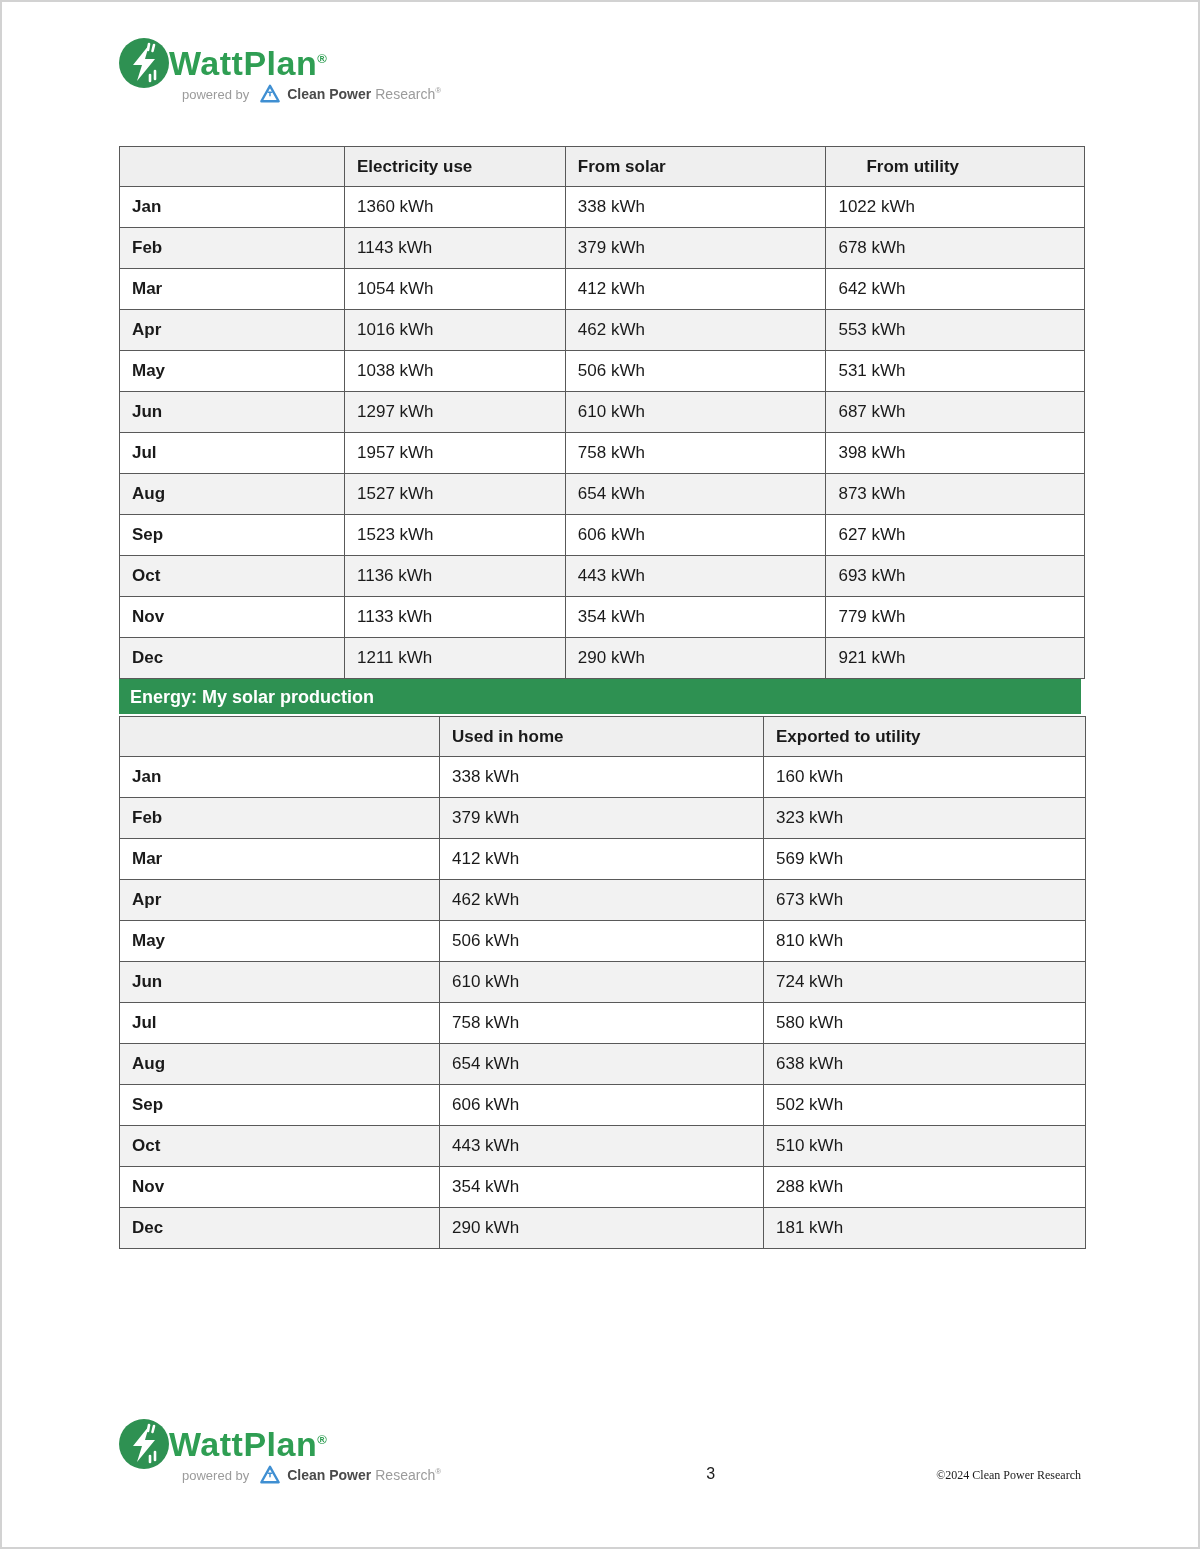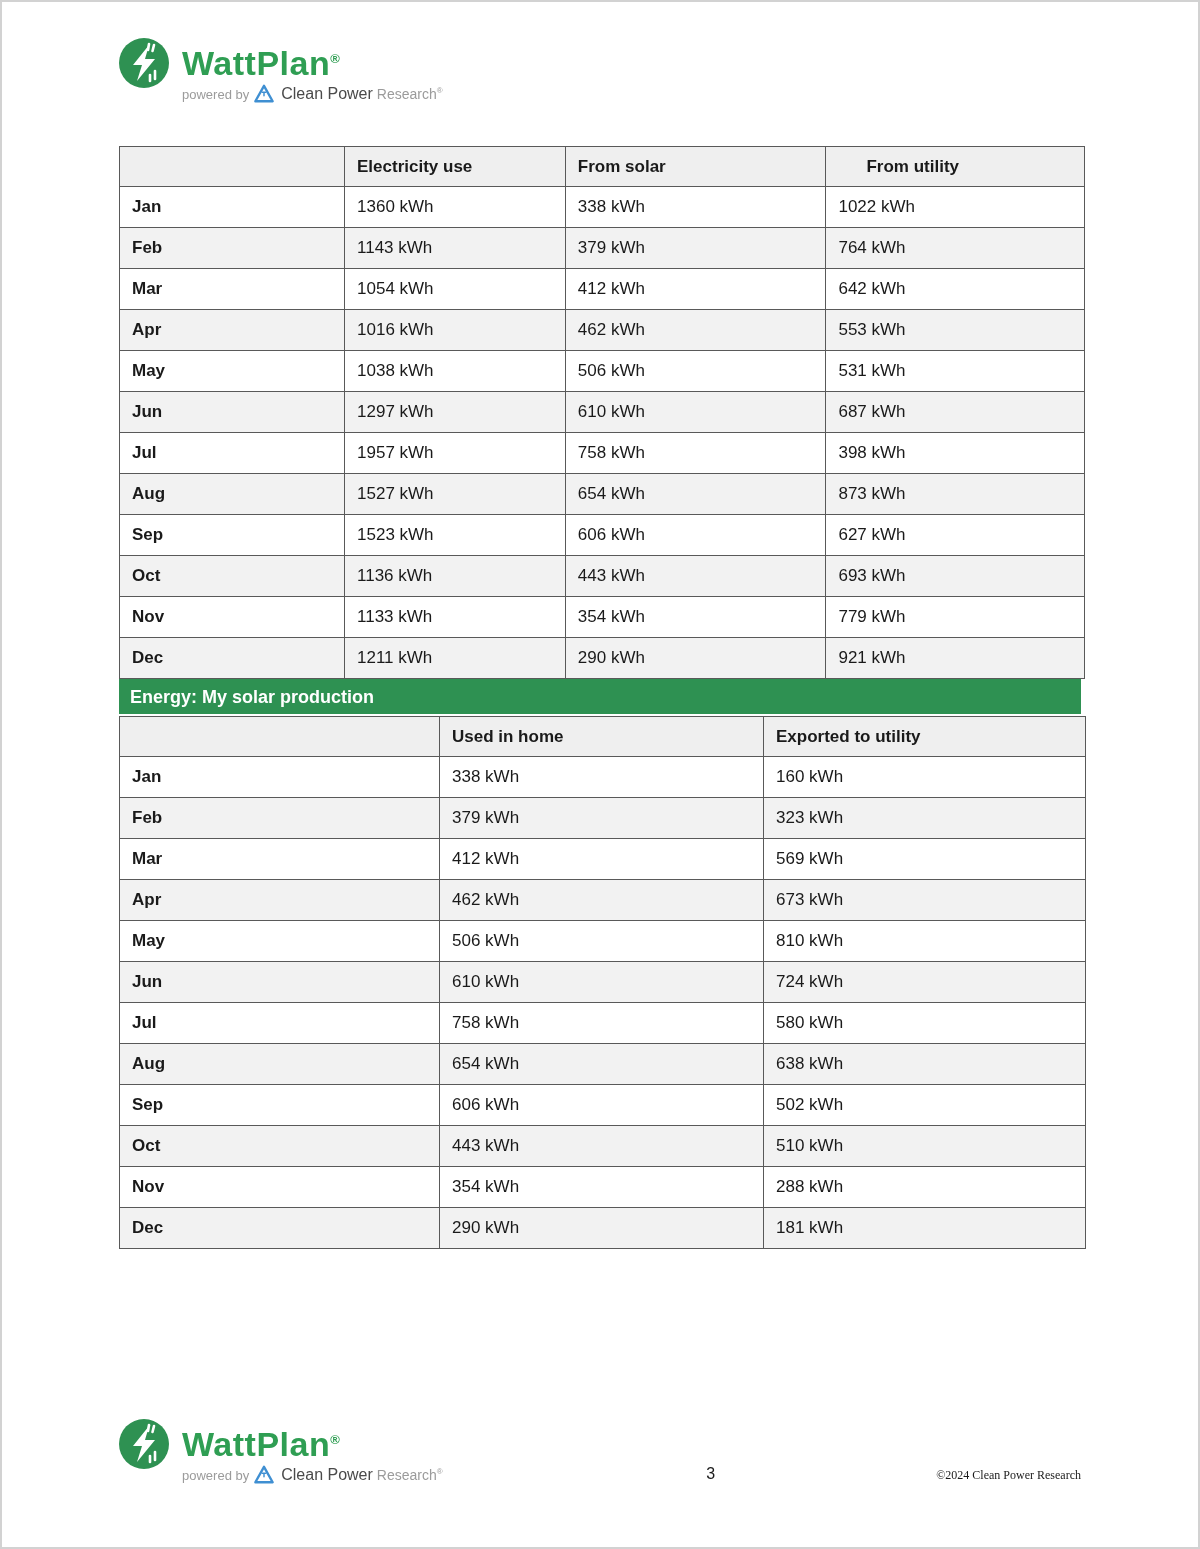--- a/index.html
+++ b/index.html
@@ -9,26 +9,26 @@
     width:1200px; height:1549px; background:#ffffff;
     border:2px solid #d2d2d2; position:relative; overflow:hidden;
   }
   .content { padding:0 117px; }
 
   
   .logo-block { display:flex; flex-direction:column; }
   .logo-top { margin-top:36px; }
   .logo-row { display:flex; align-items:center; }
   .logo-icon { width:50px; height:50px; flex:0 0 auto; }
-  .brand-text { font-size:34px; font-weight:bold; color:#2f9e53; margin-left:13px; letter-spacing:0.5px; }
+  .brand-text { font-size:34px; font-weight:bold; color:#2f9e53; letter-spacing:0.5px; }
   .brand-reg { font-size:13px; vertical-align:super; font-weight:bold; }
   .powered-row { display:flex; align-items:center; margin-left:63px; margin-top:-4px; }
-  .powered-by { font-size:13px; color:#9b9b9b; margin-right:4px; }
+  .powered-by { font-size:13px; color:#9b9b9b; margin-right:10px; }
   .cpr-icon { width:22px; height:20px; margin-right:6px; }
-  .cpr-bold { font-size:16px; font-weight:normal; color:#4a4a4a; }
+  .cpr-bold { font-size:14px; font-weight:bold; color:#4a4a4a; }
   .cpr-light { font-size:14px; color:#9b9b9b; margin-left:4px; }
   .cpr-reg { font-size:8px; vertical-align:super; color:#9b9b9b; }
 
   
   .table-section { }
   .table-section.first { margin-top:42px; }
   .table-title {
     background:#2e9152; color:#ffffff; font-weight:bold; font-size:18px;
     height:35px; line-height:35px; padding-left:10px; margin-bottom:2px;
     border:1px solid #2e9152;
@@ -104,21 +104,21 @@
             <tr>
               <td class="month">Jan</td>
               <td>1360 kWh</td>
               <td>338 kWh</td>
               <td>1022 kWh</td>
             </tr>
             <tr>
               <td class="month">Feb</td>
               <td>1143 kWh</td>
               <td>379 kWh</td>
-              <td>764 kWh</td>
+              <td>678 kWh</td>
             </tr>
             <tr>
               <td class="month">Mar</td>
               <td>1054 kWh</td>
               <td>412 kWh</td>
               <td>642 kWh</td>
             </tr>
             <tr>
               <td class="month">Apr</td>
               <td>1016 kWh</td>

